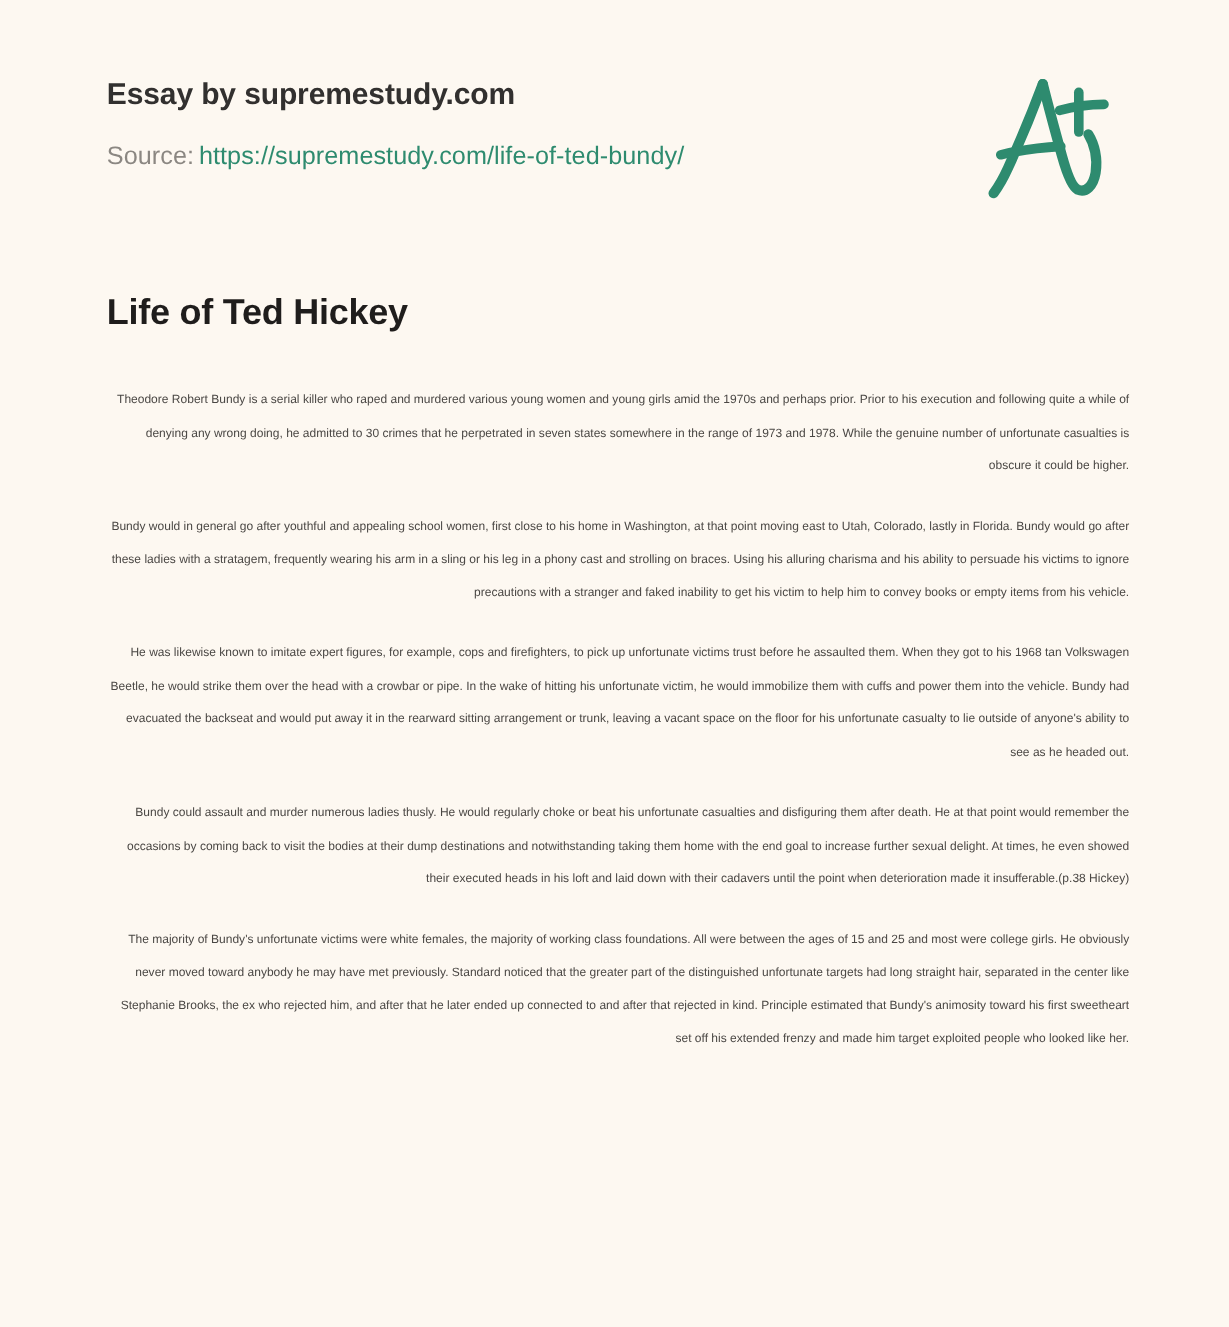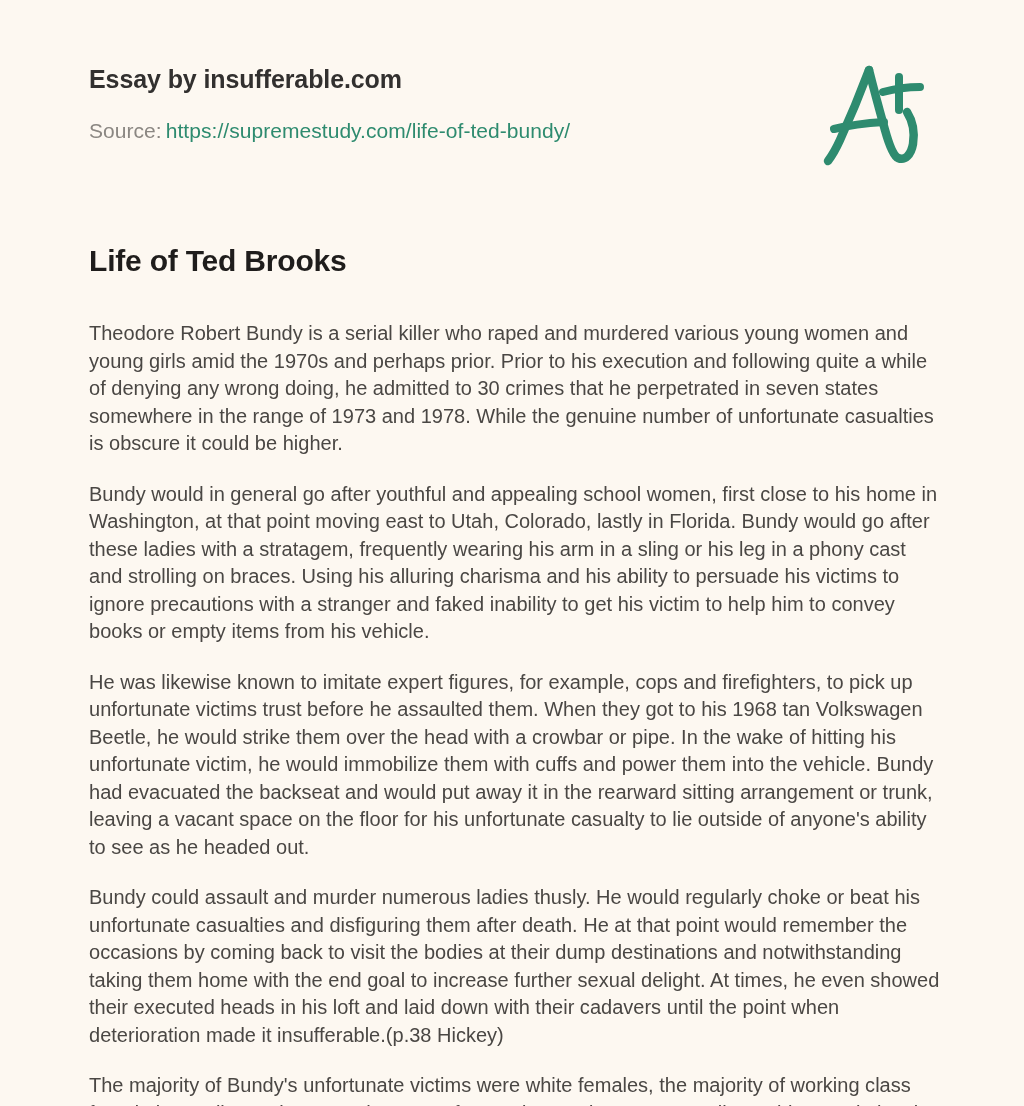--- a/index.html
+++ b/index.html
@@ -88,39 +88,39 @@
     font-size: 30px;
     font-weight: bold;
     color: #1f1d1c;
     letter-spacing: -0.2px;
     margin: 0 0 41px 0;
     line-height: 1.2;
   }
 
   .article-body p {
     margin: 0 0 23px 0;
-    font-size: 20px;
+    font-size: 10px;
     line-height: 27.5px;
     color: #4a4744;
-    text-align: left;
+    text-align: right;
     letter-spacing: 0.01px;
   }
 
   .article-body p:last-child {
     margin-bottom: 12px;
   }
 </style>
 </head>
 <body>
 
 <div class="page">
 
   <div class="header">
 
-    <div class="essay-by">Essay by insufferable.com</div>
+    <div class="essay-by">Essay by supremestudy.com</div>
 
     <div class="source-line">
       <span class="source-label">Source:</span><a class="source-url" href="#">https://supremestudy.com/life-of-ted-bundy/</a>
     </div>
 
     <div class="logo">
       <svg viewBox="0 0 124 118" xmlns="http://www.w3.org/2000/svg" aria-hidden="true">
         <g fill="none" stroke="#2e8b6f" stroke-linecap="round" stroke-linejoin="round">
 
           <path d="M57 14 C51 30, 38 62, 28 84 C23 95, 19 101, 16 105" stroke-width="8.5"></path>
@@ -134,21 +134,21 @@
 
           <path d="M71 36 C82 33, 97 31, 108 31" stroke-width="8"></path>
         </g>
       </svg>
     </div>
 
   </div>
 
   <div class="article">
 
-    <h1 class="article-title">Life of Ted Brooks</h1>
+    <h1 class="article-title">Life of Ted Hickey</h1>
 
     <div class="article-body">
       <p>Theodore Robert Bundy is a serial killer who raped and murdered various young women and young girls amid the 1970s and perhaps prior. Prior to his execution and following quite a while of denying any wrong doing, he admitted to 30 crimes that he perpetrated in seven states somewhere in the range of 1973 and 1978. While the genuine number of unfortunate casualties is obscure it could be higher.</p>
       <p>Bundy would in general go after youthful and appealing school women, first close to his home in Washington, at that point moving east to Utah, Colorado, lastly in Florida. Bundy would go after these ladies with a stratagem, frequently wearing his arm in a sling or his leg in a phony cast and strolling on braces. Using his alluring charisma and his ability to persuade his victims to ignore precautions with a stranger and faked inability to get his victim to help him to convey books or empty items from his vehicle.</p>
       <p>He was likewise known to imitate expert figures, for example, cops and firefighters, to pick up unfortunate victims trust before he assaulted them. When they got to his 1968 tan Volkswagen Beetle, he would strike them over the head with a crowbar or pipe. In the wake of hitting his unfortunate victim, he would immobilize them with cuffs and power them into the vehicle. Bundy had evacuated the backseat and would put away it in the rearward sitting arrangement or trunk, leaving a vacant space on the floor for his unfortunate casualty to lie outside of anyone's ability to see as he headed out.</p>
       <p>Bundy could assault and murder numerous ladies thusly. He would regularly choke or beat his unfortunate casualties and disfiguring them after death. He at that point would remember the occasions by coming back to visit the bodies at their dump destinations and notwithstanding taking them home with the end goal to increase further sexual delight. At times, he even showed their executed heads in his loft and laid down with their cadavers until the point when deterioration made it insufferable.(p.38 Hickey)</p>
       <p>The majority of Bundy's unfortunate victims were white females, the majority of working class foundations. All were between the ages of 15 and 25 and most were college girls. He obviously never moved toward anybody he may have met previously. Standard noticed that the greater part of the distinguished unfortunate targets had long straight hair, separated in the center like Stephanie Brooks, the ex who rejected him, and after that he later ended up connected to and after that rejected in kind. Principle estimated that Bundy's animosity toward his first sweetheart set off his extended frenzy and made him target exploited people who looked like her.</p>
 
     </div>
 

